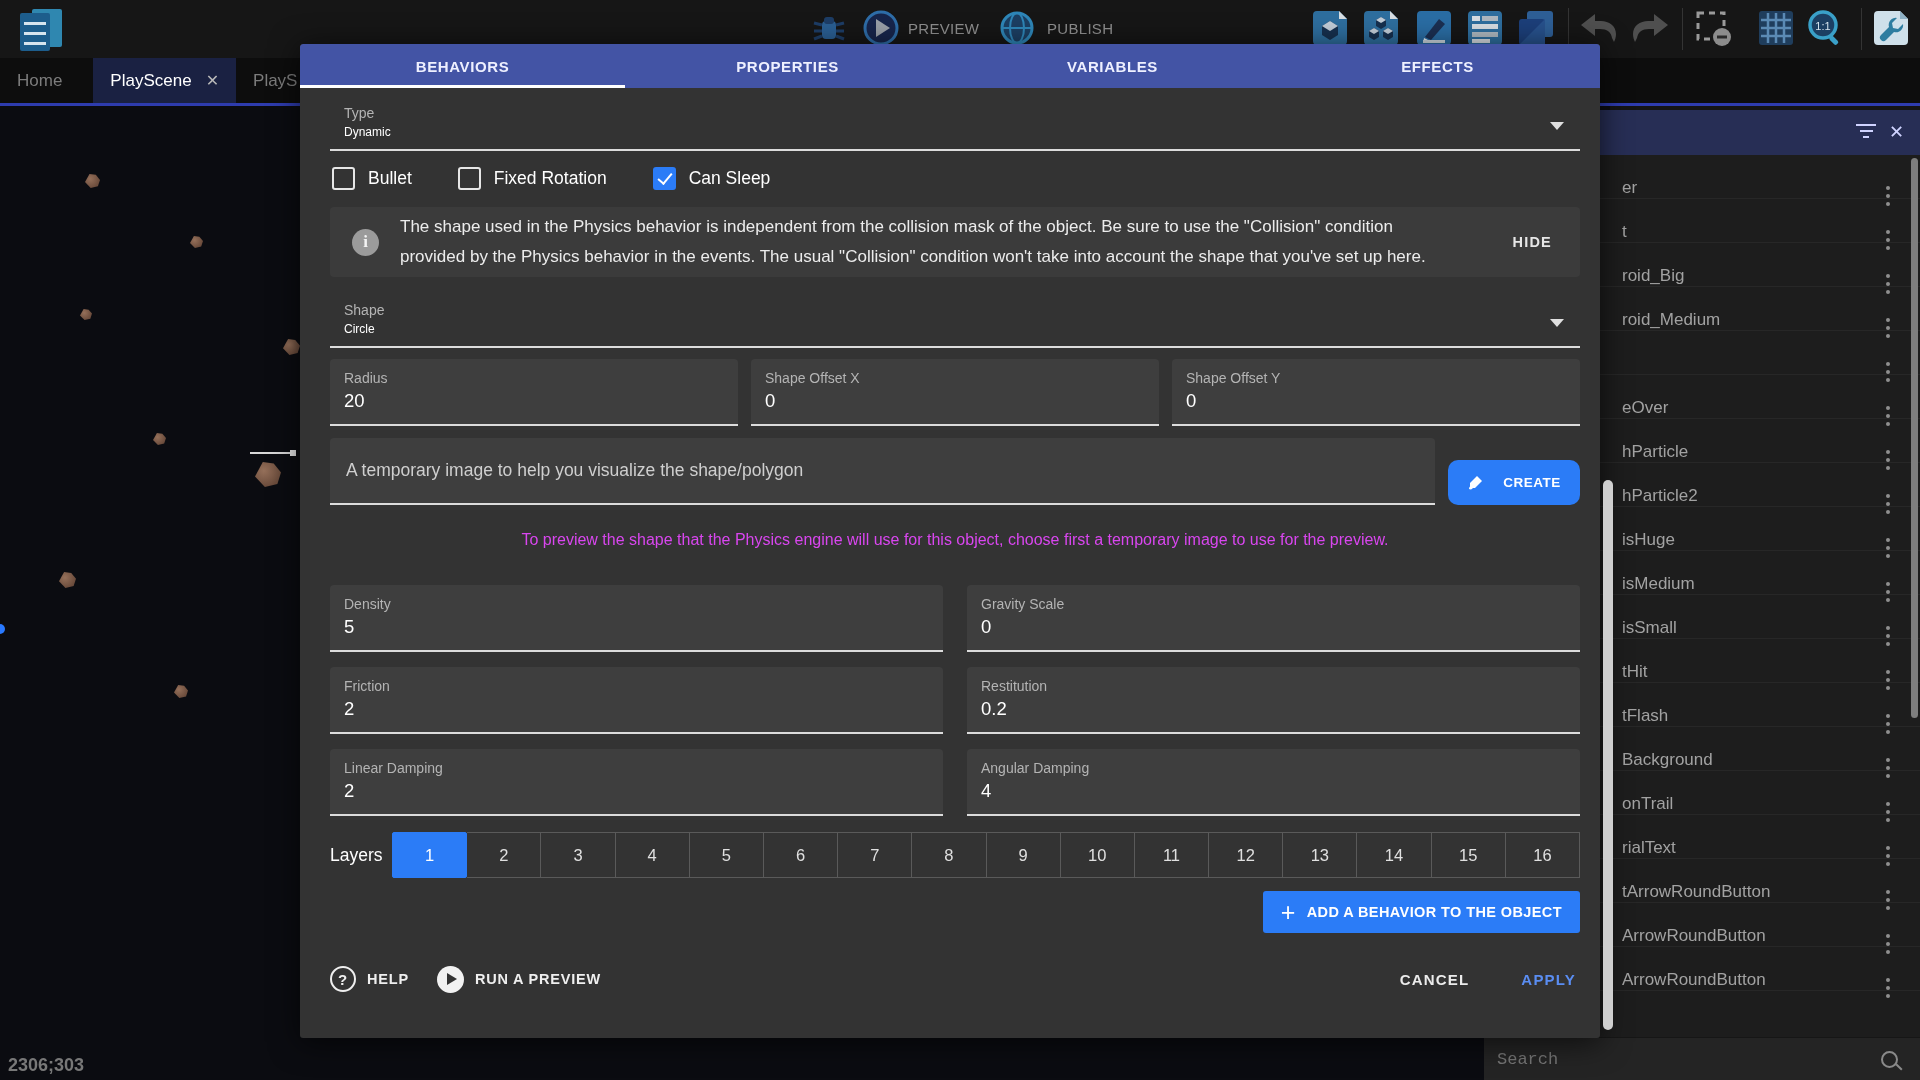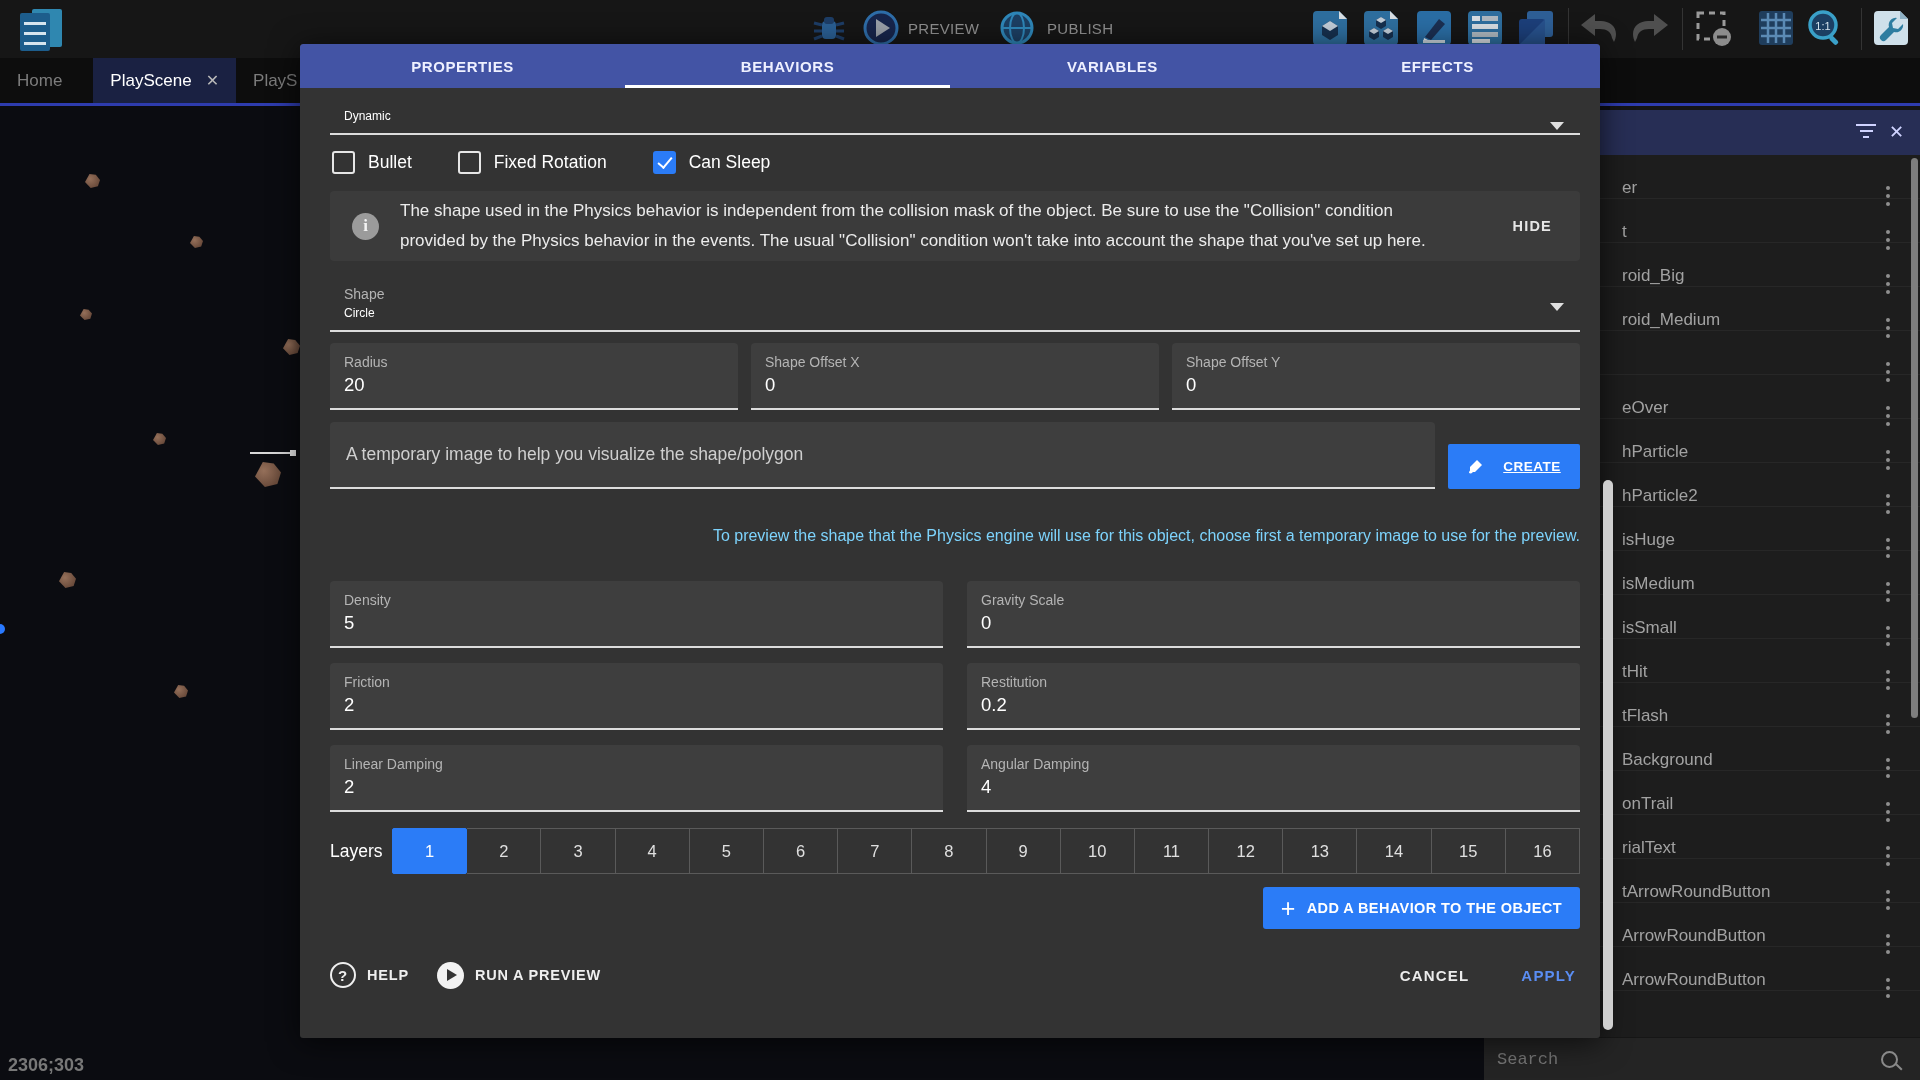--- a/index.html
+++ b/index.html
@@ -83,23 +83,23 @@
 
   .shape-fld{margin-top:16px;}
   .row3{display:flex;gap:13px;margin-top:11px;}
   .box-fld{flex:1;background:#3e3e3e;border-radius:4px 4px 0 0;border-bottom:2px solid #dcdcdc;padding:11px 14px 12px;}
   .box-fld .lab{font-size:14px;}
   .box-fld .val{font-size:18.5px;}
 
   .temp-row{display:flex;margin-top:12px;align-items:flex-end;gap:13px;}
   .temp-fld{flex:1;background:#3e3e3e;border-bottom:2px solid #dcdcdc;border-radius:4px 4px 0 0;
             padding:22px 16px;color:#cfcfcf;font-size:17.5px;}
-  .create-btn{flex:none;width:132px;height:45px;background:#2B7CF7;border-radius:2px;color:#fff;display:flex;
-              align-items:center;justify-content:center;gap:19px;font-size:13.5px;font-weight:bold;letter-spacing:.5px;text-decoration:underline;}
-  .hint{text-align:right;color:#7dd3fc;font-size:16px;margin-top:38px;}
+  .create-btn{flex:none;width:132px;height:45px;background:#2B7CF7;border-radius:10px;color:#fff;display:flex;
+              align-items:center;justify-content:center;gap:19px;font-size:13.5px;font-weight:bold;letter-spacing:.5px;}
+  .hint{text-align:center;color:#d946ef;font-size:16px;margin-top:26px;}
   .grid2{display:grid;grid-template-columns:1fr 1fr;gap:15px 24px;margin-top:36px;}
 
   .layers-row{display:flex;align-items:center;margin-top:16px;}
   .layers-label{color:#ffffff;font-size:17.5px;width:62px;flex:none;}
   .layer-btns{display:flex;flex:1;}
   .layer-btn{flex:1;height:46px;border:1px solid #5a5a5a;border-left-width:0;display:flex;align-items:center;
              justify-content:center;color:#e0e0e0;font-size:16.5px;box-sizing:border-box;}
   .layer-btn:first-child{border-left-width:1px;}
   .layer-btn.selected{background:#2B7CF7;border-color:#2B7CF7;color:#fff;border-radius:2px;}
 
@@ -363,37 +363,38 @@
       <span class="search-icon"></span>
     </div>
   </div>
 
   <div class="dlg-scroll"></div>
 
   <div class="dialog">
 
     <div class="dlg-tabs">
 
-    <div class="dlg-tab">
+    <div class="dlg-tab active">
+        <span>BEHAVIORS</span>
+      </div>
+        <div class="dlg-tab">
         <span>PROPERTIES</span>
-      </div>
-        <div class="dlg-tab active">
-        <span>BEHAVIORS</span>
       </div>
         <div class="dlg-tab">
         <span>VARIABLES</span>
       </div>
         <div class="dlg-tab">
         <span>EFFECTS</span>
       </div>
       </div>
 
     <div class="dlg-body">
 
       <div class="fld">
+        <div class="lab">Type</div>
         <div class="val">Dynamic</div>
         <div class="dd-arrow"></div>
       </div>
 
       <div class="cb-row">
 
       <div class="cb">
           <span class="box"></span>
           <span class="cb-label">Bullet</span>
         </div>

